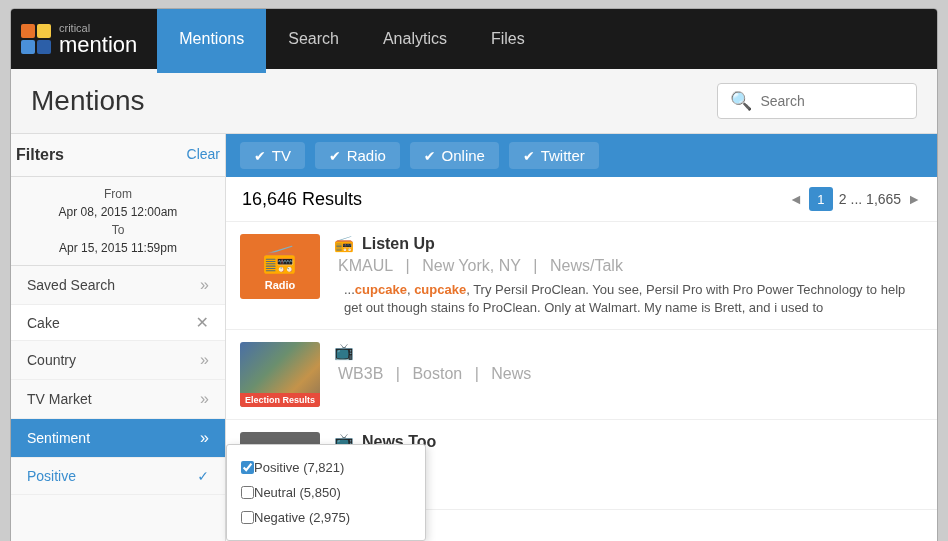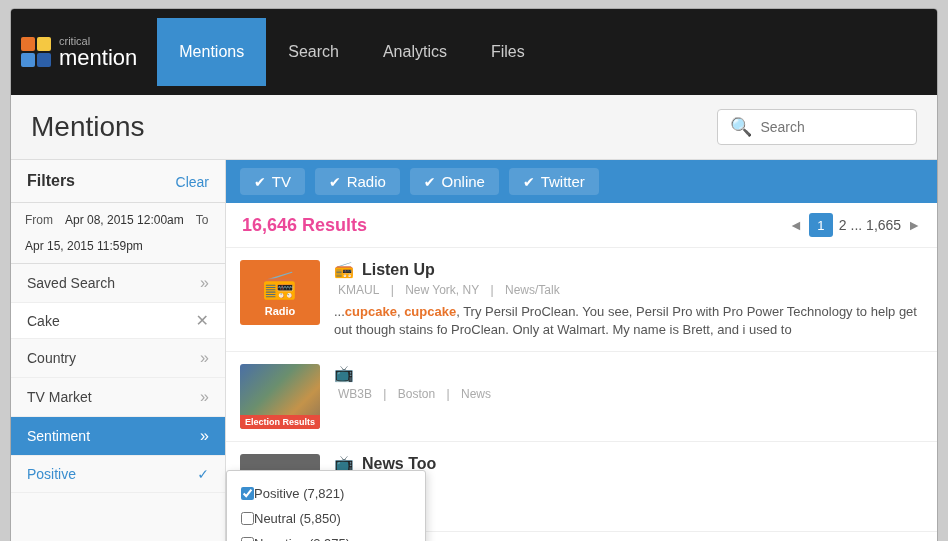--- a/index.html
+++ b/index.html
@@ -12,21 +12,21 @@
       border: 1px solid #aaa;
       border-radius: 4px;
       overflow: hidden;
     }
 
     
     .nav-bar {
       background: #1a1a1a;
       display: flex;
       align-items: center;
-      height: 86px;
+      height: 60px;
       padding: 0 10px;
     }
     .nav-logo {
       display: flex;
       align-items: center;
       margin-right: 20px;
     }
     .logo-squares {
       display: grid;
       grid-template-columns: 14px 14px;
@@ -84,36 +84,37 @@
     .sidebar {
       width: 215px;
       border-right: 1px solid #ddd;
       background: #f9f9f9;
       flex-shrink: 0;
       position: relative;
     }
     .filters-header {
       display: flex;
       justify-content: space-between;
-      align-items: flex-end;
-      padding: 12px 16px;
+      align-items: flex-start;
+      padding: 12px 5px;
       border-bottom: 1px solid #ddd;
     }
     .filters-title { font-size: 16px; color: #333; font-weight: 600; }
     .clear-btn { color: #3a8ecf; font-size: 14px; cursor: pointer; background: none; border: none; }
 
     .date-range {
       padding: 10px 14px;
       font-size: 12px;
       color: #555;
       border-bottom: 1px solid #ddd;
       display: flex;
       align-items: center;
-      gap: 12px;
+      gap: 4px;
       flex-wrap: wrap;
+      flex-direction: column;
     }
     .date-val { color: #333; font-weight: 500; }
 
     .sidebar-item {
       display: flex;
       justify-content: space-between;
       align-items: center;
       padding: 10px 16px;
       font-size: 14px;
       color: #444;
@@ -183,21 +184,21 @@
     }
     .tab-check { font-size: 14px; }
 
     .results-meta {
       display: flex;
       align-items: center;
       justify-content: space-between;
       padding: 10px 16px;
       border-bottom: 1px solid #eee;
     }
-    .results-count { font-size: 18px; color: #ec4899; font-weight: 700; }
+    .results-count { font-size: 18px; color: #000000; font-weight: 400; }
     .pagination { display: flex; align-items: center; gap: 6px; font-size: 14px; color: #555; }
     .page-btn { cursor: pointer; color: #888; }
     .page-num { background: #3a8ecf; color: #fff; width: 24px; height: 24px; border-radius: 3px; display: flex; align-items: center; justify-content: center; font-size: 13px; }
 
     .results-list { overflow-y: auto; flex: 1; }
 
     .result-item {
       display: flex;
       padding: 12px 14px;
       border-bottom: 1px solid #eee;
@@ -239,23 +240,23 @@
       padding: 2px 4px;
       font-weight: bold;
       width: 100%;
       text-align: center;
     }
 
     .result-content { flex: 1; }
     .result-title-row { display: flex; align-items: center; gap: 8px; margin-bottom: 4px; }
     .result-source-icon { font-size: 16px; color: #3a8ecf; }
     .result-title { font-size: 16px; font-weight: bold; color: #333; }
-    .result-meta { font-size: 12px; color: #3a8ecf; margin-bottom: 6px; }
+    .result-meta { font-size: 16px; color: #3a8ecf; margin-bottom: 6px; }
     .result-meta span { color: #aaa; margin: 0 4px; }
-    .result-snippet { font-size: 13px; color: #555; line-height: 1.4; }
+    .result-snippet { font-size: 13px; color: #555; line-height: 1.4; margin-left: 10px; }
     .highlight { color: #e8732a; font-weight: bold; }
     .highlight-cake { color: #e8732a; font-weight: bold; }
   </style>
 </head>
 <body>
 
 <div class="app-wrapper">
   <nav class="nav-bar">
     <div class="nav-logo">
       <div class="logo-squares">

